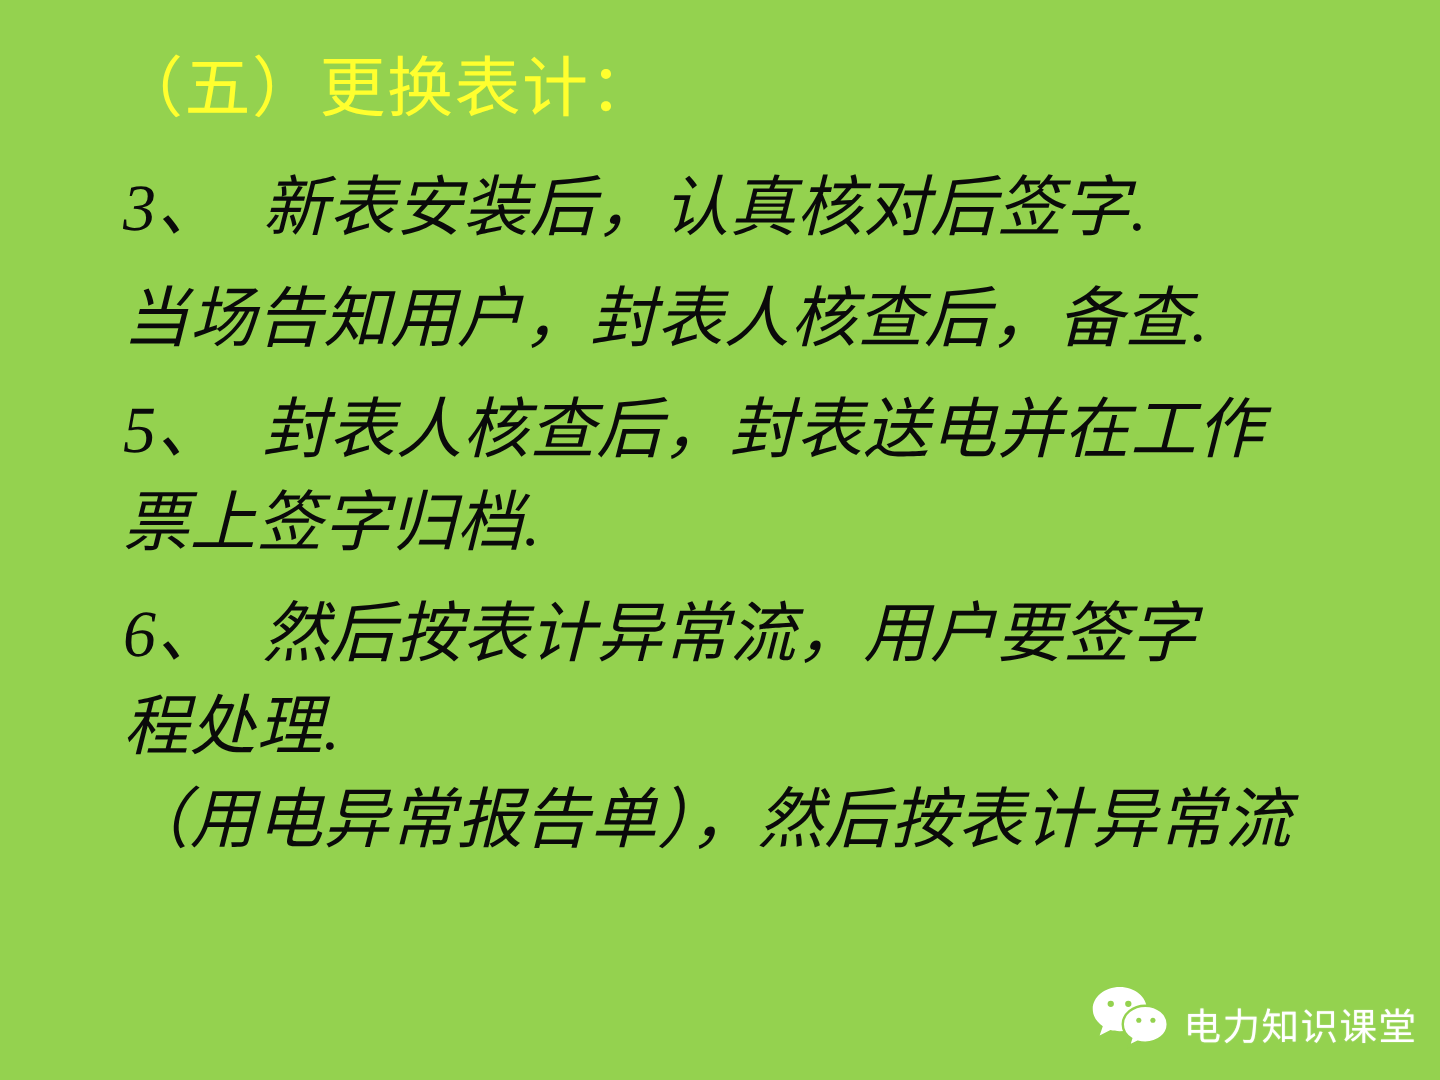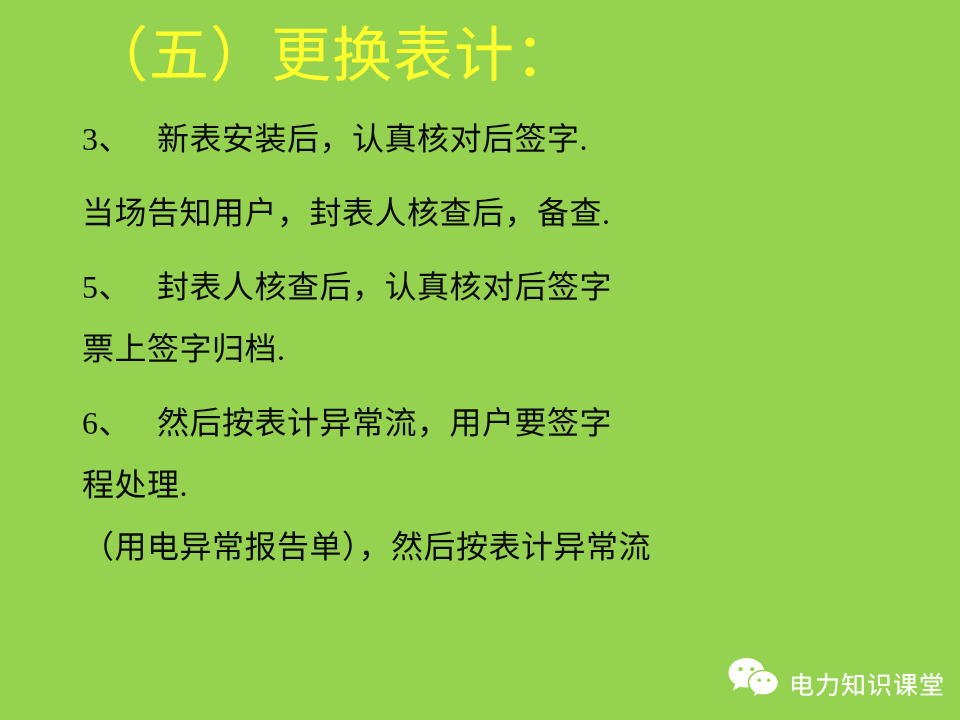--- a/index.html
+++ b/index.html
@@ -21,44 +21,44 @@
     height: 720px;
     background: #94d24f;
     box-sizing: border-box;
   }
 
   
   #slide-title {
     position: absolute;
     left: 78px;
     top: 34px;
-    font-size: 60px;
+    font-size: 44px;
     line-height: 52px;
     color: #ffff2e;
-    font-family: Liberation Mono, monospace;
+    font-family: Liberation Sans, sans-serif;
     letter-spacing: 1px;
     white-space: nowrap;
-    margin-left: 10px;
   }
 
   
   #body-block {
     position: absolute;
     left: 82px;
     top: 108px;
     width: 840px;
   }
 
   .para {
     color: #0a0a0a;
-    font-size: 32px;
+    font-size: 44px;
     line-height: 62px;
     font-family: "Liberation Serif", "DejaVu Serif", serif;
     letter-spacing: 0.5px;
     white-space: nowrap;
+    font-style: italic;
   }
   .para.gap-top {
     margin-top: 12px;
   }
   .para-line {
     display: block;
     white-space: nowrap;
   }
   .num-gap {
     display: inline-block;
@@ -104,21 +104,21 @@
 
     <div class="para">
       <span class="para-line"><span>3、</span><span class="num-gap"></span><span>新表安装后，认真核对后签字.</span></span>
     </div>
 
     <div class="para gap-top">
       <span class="para-line">当场告知用户，封表人核查后，备查.</span>
     </div>
 
     <div class="para gap-top">
-      <span class="para-line"><span>5、</span><span class="num-gap"></span><span>封表人核查后，认真核对后签字</span></span>
+      <span class="para-line"><span>5、</span><span class="num-gap"></span><span>封表人核查后，封表送电并在工作</span></span>
       <span class="para-line">票上签字归档.</span>
     </div>
 
     <div class="para gap-top">
       <span class="para-line"><span>6、</span><span class="num-gap"></span><span>然后按表计异常流，用户要签字</span></span>
       <span class="para-line">程处理.</span>
       <span class="para-line">（用电异常报告单），然后按表计异常流</span>
     </div>
 
   </div>

